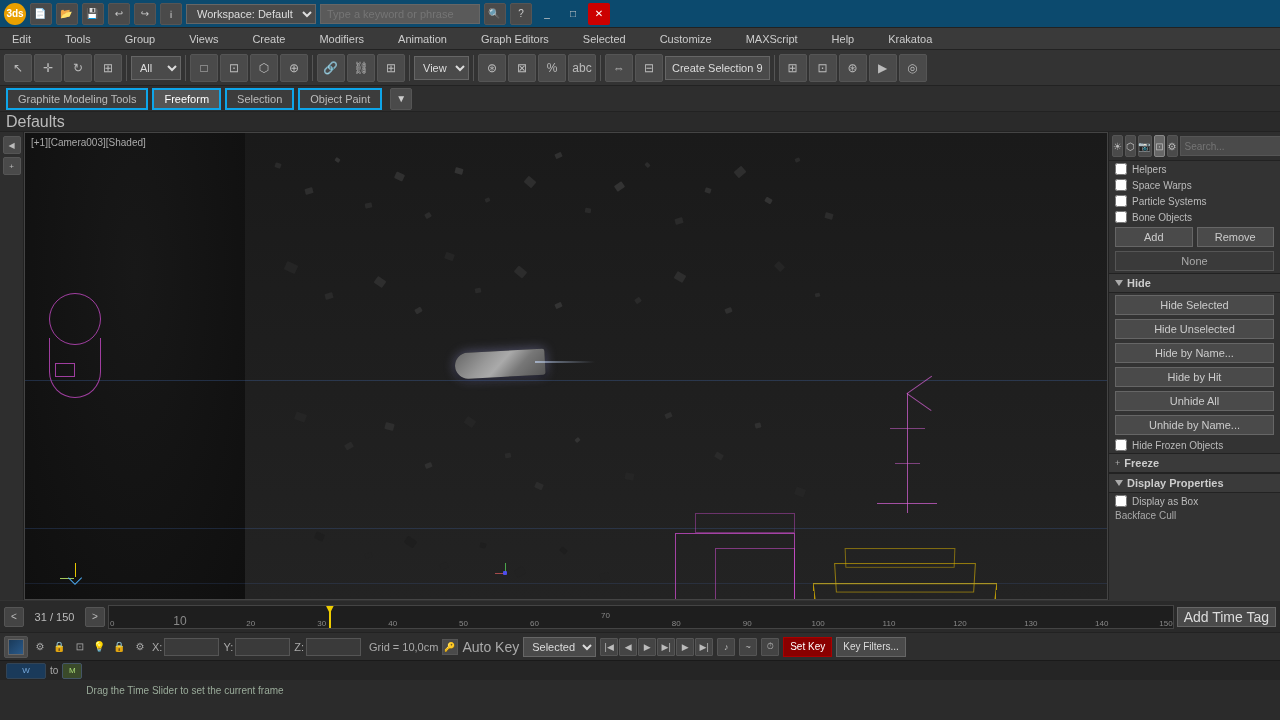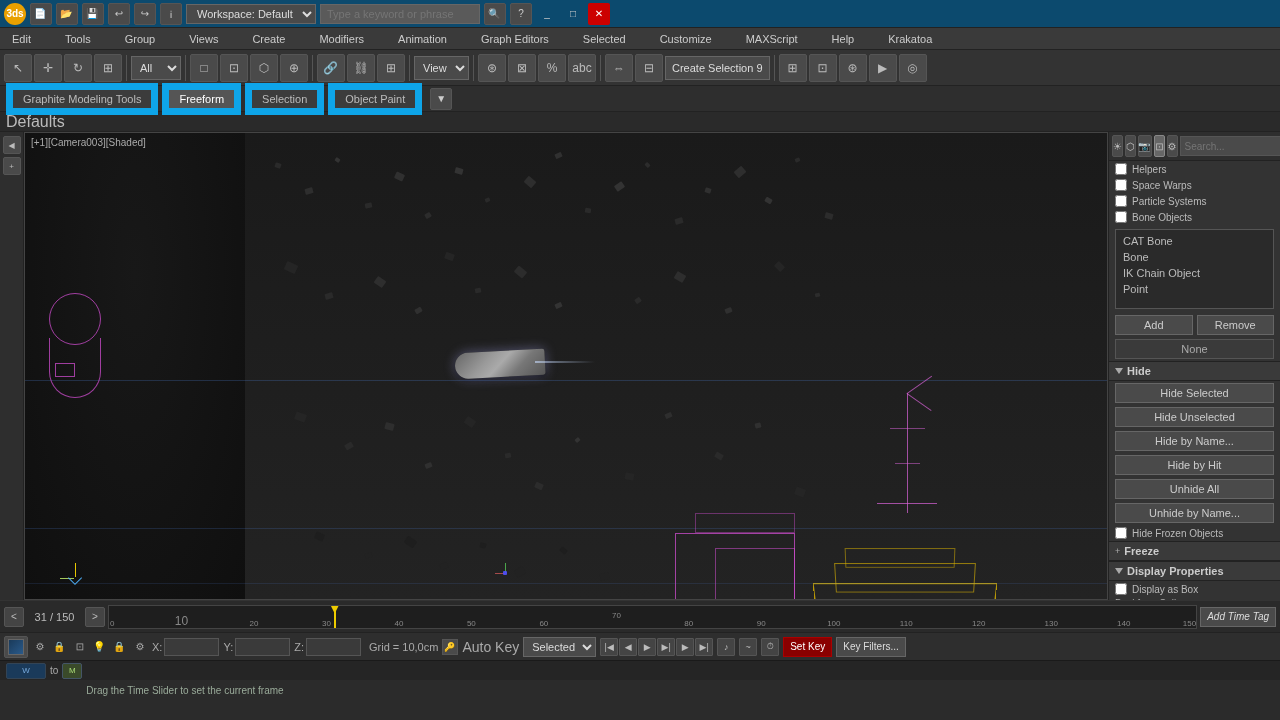--- a/index.html
+++ b/index.html
@@ -22,21 +22,21 @@
     
     #toolbar { display: flex; align-items: center; background: #333; height: 36px; border-bottom: 1px solid #222; padding: 0 4px; gap: 2px; }
     .tool-btn { width: 28px; height: 28px; background: #4a4a4a; border: 1px solid #555; border-radius: 2px; display: flex; align-items: center; justify-content: center; cursor: pointer; font-size: 12px; color: #bbb; flex-shrink: 0; }
     .tool-separator { width: 1px; height: 26px; background: #555; margin: 0 2px; }
     #filter-dropdown { background: #4a4a4a; border: 1px solid #666; color: #ddd; padding: 2px 4px; font-size: 11px; height: 24px; width: 50px; }
     #view-dropdown { background: #4a4a4a; border: 1px solid #666; color: #ddd; padding: 2px 4px; font-size: 11px; height: 24px; width: 55px; }
     #create-sel-btn { background: #4a4a4a; border: 1px solid #666; color: #ddd; padding: 2px 6px; font-size: 11px; height: 24px; cursor: pointer; white-space: nowrap; }
 
     
     #subtoolbar { display: flex; align-items: center; background: #2e2e2e; height: 26px; border-bottom: 1px solid #222; padding: 0 6px; gap: 4px; }
-    .subtool-tab { padding: 3px 10px; background: #3c3c3c; border: 7px solid #0ea5e9; cursor: pointer; color: #bbb; font-size: 11px; }
+    .subtool-tab { padding: 3px 10px; background: #3c3c3c; border: 2px solid #0ea5e9; cursor: pointer; color: #bbb; font-size: 11px; }
     .subtool-tab.active { background: #555; color: #fff; }
 
     
     #status-row { background: #2a2a2a; height: 20px; display: flex; align-items: center; padding: 0 6px; border-bottom: 1px solid #222; }
     #defaults-label { color: #bbb; font-size: 16px; }
 
     
     #main-area { display: flex; height: calc(720px - 28px - 22px - 36px - 26px - 20px - 32px - 28px); }
 
     
@@ -332,26 +332,20 @@
     </div>
     <div class="rp-checkbox-row">
       <input type="checkbox" style="">
       <span class="rp-checkbox-label">Particle Systems</span>
     </div>
     <div class="rp-checkbox-row">
       <input type="checkbox" style="">
       <span class="rp-checkbox-label">Bone Objects</span>
     </div>
 
-    <div class="rp-list">
-      <div class="rp-list-item">CAT Bone</div>
-      <div class="rp-list-item">Bone</div>
-      <div class="rp-list-item">IK Chain Object</div>
-      <div class="rp-list-item">Point</div>
-    </div>
 
     <div class="rp-btn-row">
       <div class="rp-btn">Add</div>
       <div class="rp-btn">Remove</div>
     </div>
     <div class="rp-btn-none">None</div>
 
     <div class="rp-section-header">
       <span class="collapse-icon arrow-down"></span>
       <span class="rp-section-title">Hide</span>
@@ -405,21 +399,21 @@
     <div style="position:absolute;bottom:0;left:73.33%;font-size:8px;color:#888;transform:translateX(-50%);">110</div>
     <div style="position:absolute;bottom:0;left:80%;font-size:8px;color:#888;transform:translateX(-50%);">120</div>
     <div style="position:absolute;bottom:0;left:86.67%;font-size:8px;color:#888;transform:translateX(-50%);">130</div>
     <div style="position:absolute;bottom:0;left:93.33%;font-size:8px;color:#888;transform:translateX(-50%);">140</div>
     <div style="position:absolute;bottom:0;left:100%;font-size:8px;color:#888;transform:translateX(-100%);">150</div>
 
     <div style="position:absolute;top:0;bottom:0;left:20.67%;width:2px;background:#eecc00;"></div>
     <div style="position:absolute;top:0;left:20.67%;width:8px;height:8px;background:#eecc00;transform:translateX(-3px);clip-path:polygon(50% 100%,0 0,100% 0);"></div>
   </div>
 
-  <button id="timetag-btn" style="background:#4a4a4a;border:1px solid #666;color:#ddd;padding:1px 6px;font-size:10px;height:20px;cursor:pointer;white-space:nowrap;font-style:italic;">Add Time Tag</button>
+  <button id="timetag-btn" style="background:#4a4a4a;border:1px solid #666;color:#ddd;padding:1px 6px;font-size:14px;height:20px;cursor:pointer;white-space:nowrap;">Add Time Tag</button>
 </div>
 
 <div id="bottom-bar" style="display:flex;align-items:center;background:#2e2e2e;height:28px;border-top:1px solid #222;padding:0 4px;gap:4px;">
 
   <div style="width:24px;height:22px;background:#4a4a4a;border:1px solid #555;border-radius:2px;display:flex;align-items:center;justify-content:center;">
     <div style="width:16px;height:16px;background:linear-gradient(135deg,#1a3a5a 0%,#2a5a8a 100%);border:1px solid #666;"></div>
   </div>
 
   <div class="status-icon">⚙</div>
   <div class="status-icon">🔒</div>

